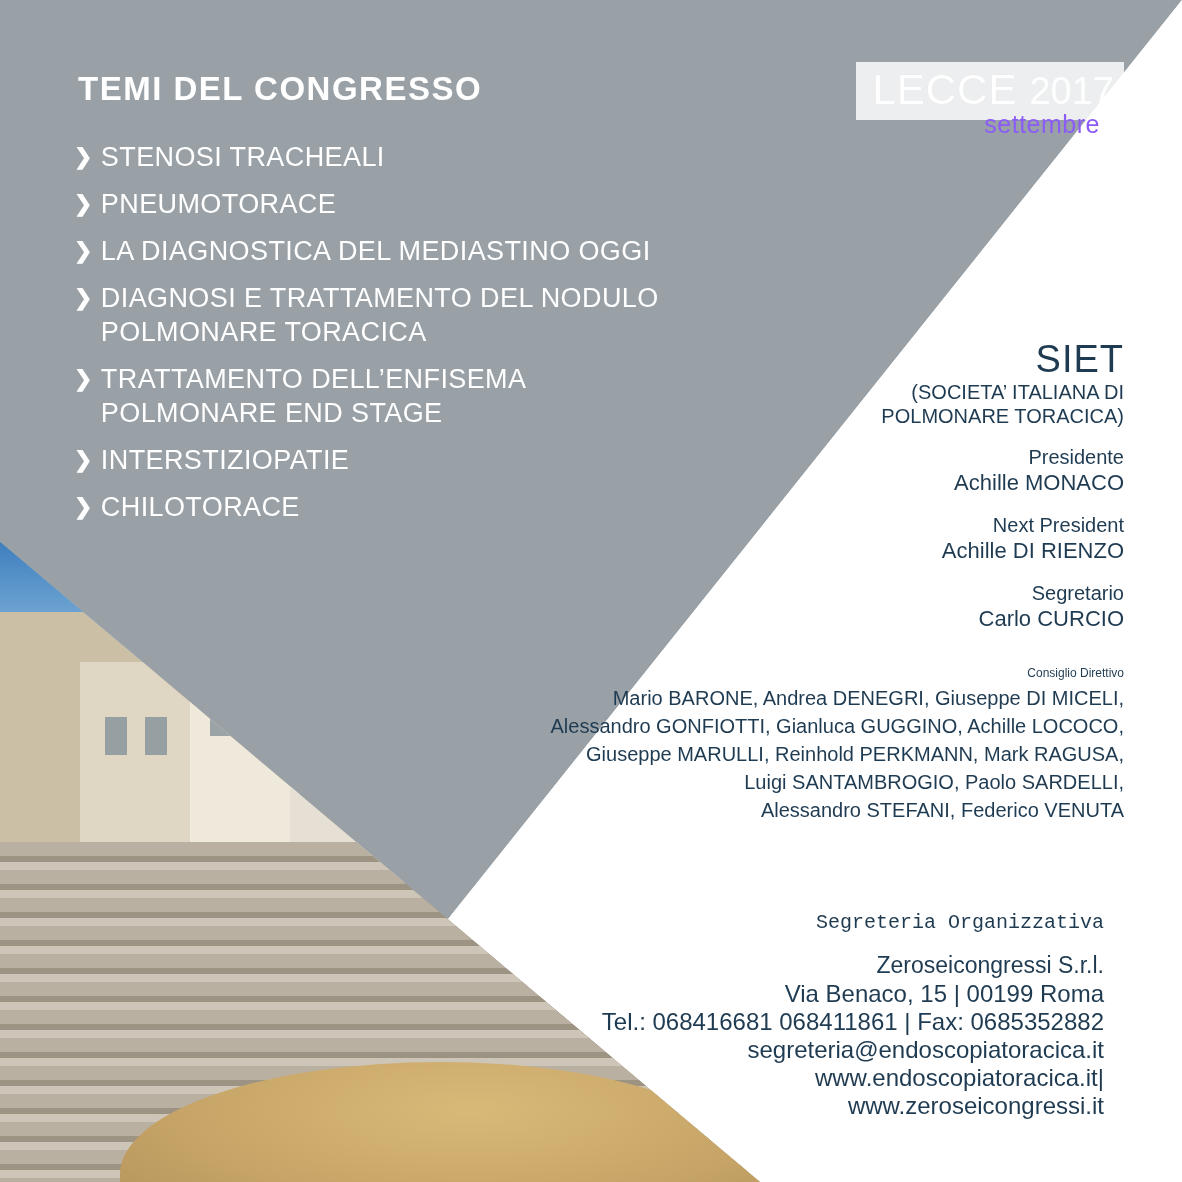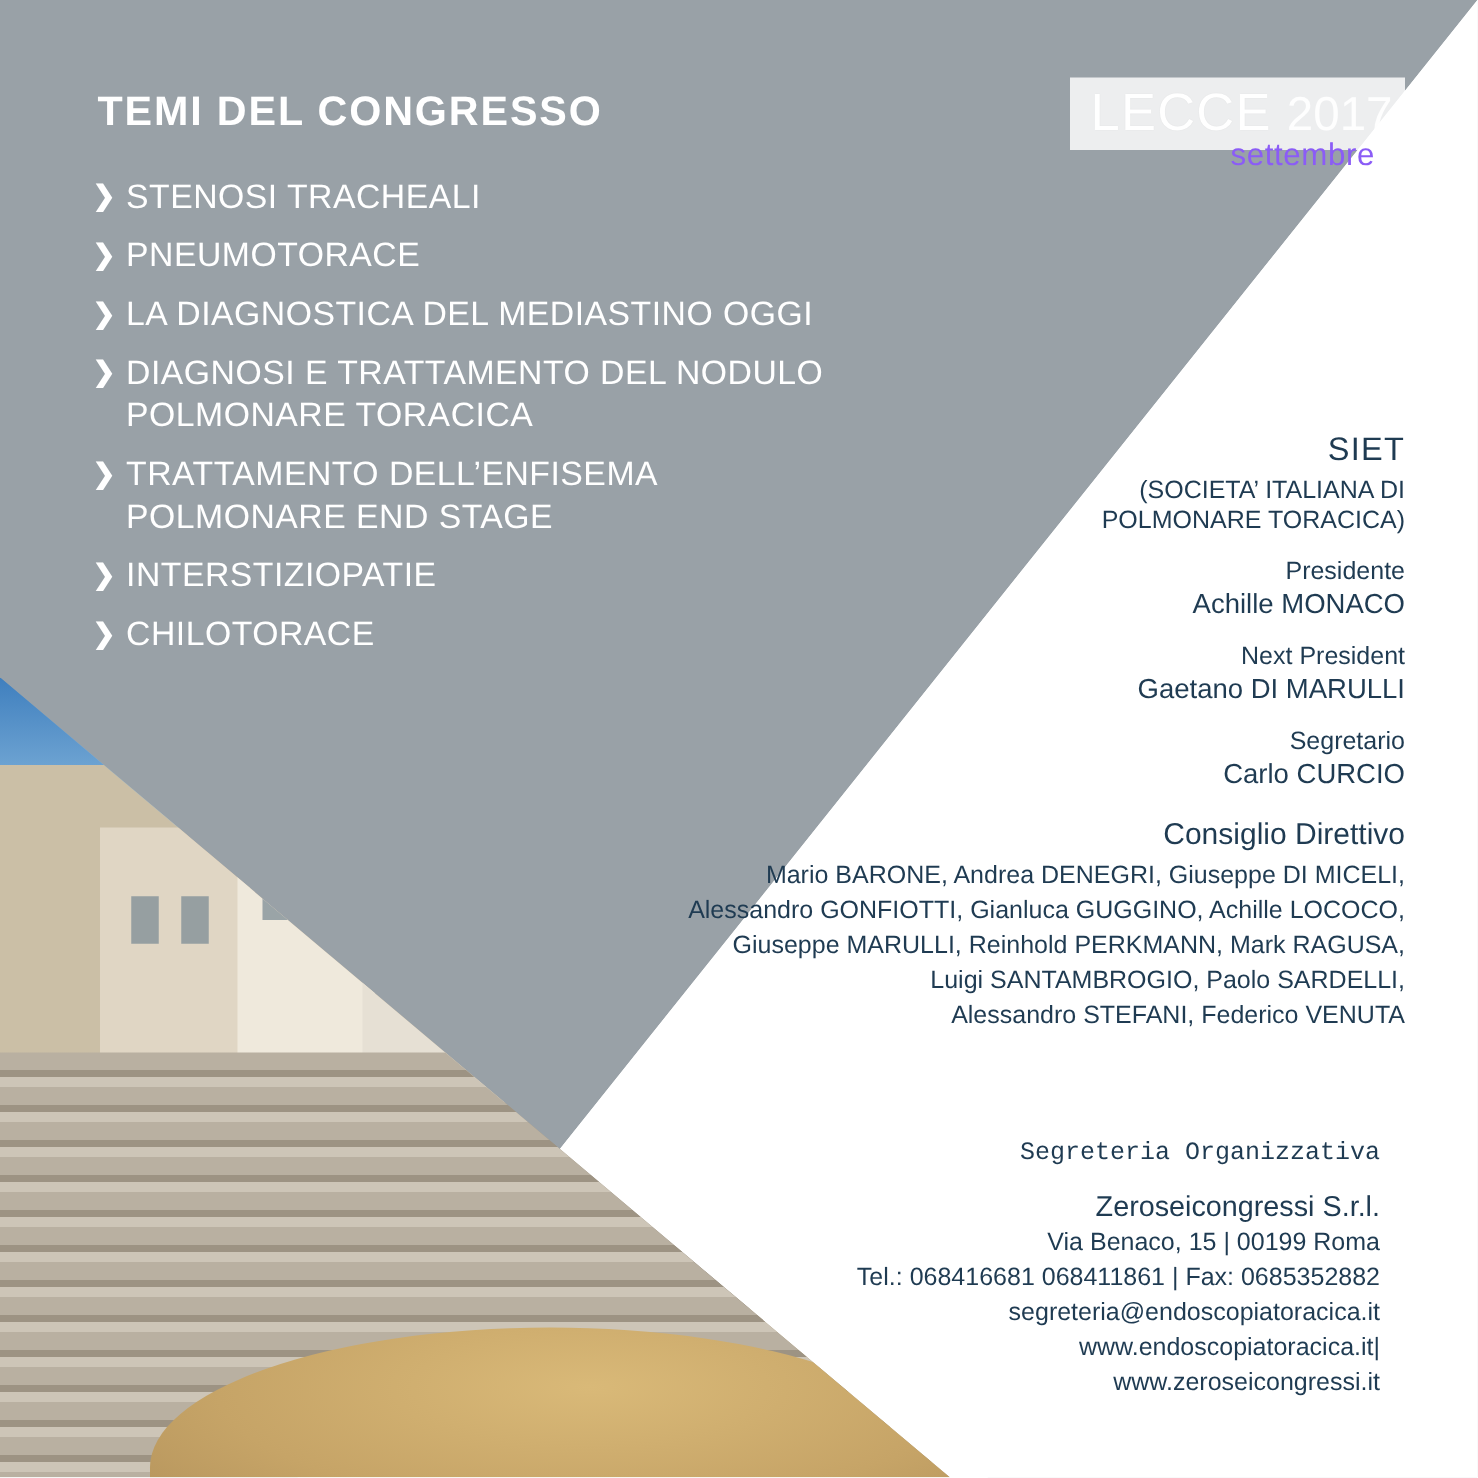--- a/index.html
+++ b/index.html
@@ -131,36 +131,36 @@
     color:#8b5cf6;font-size:25px;letter-spacing:.5px;
   }
 
   
   .siet{
     position:absolute;right:58px;top:338px;
     width:620px;
     text-align:right;
     color:#1f3b52;
   }
-  .siet .name{font-size:26px;letter-spacing:1px;line-height:42px;}
+  .siet .name{font-size:38px;letter-spacing:1px;line-height:42px;}
   .siet .sub{font-size:20px;line-height:24px;}
   .role{margin-top:16px;font-size:20px;line-height:26px;}
   .role .label{display:block;}
   .role .person{display:block;font-size:22px;}
-  .board-title{margin-top:22px;font-size:24px;}
+  .board-title{margin-top:34px;font-size:12px;}
   .board-names{font-size:20px;line-height:28px;margin-top:4px;text-align:right;}
 
   
   .secretariat{
     position:absolute;right:78px;bottom:62px;
     width:620px;text-align:right;color:#1f3b52;
   }
   .secretariat .head{font-size:20px;margin-bottom:16px;font-family:Liberation Mono, monospace;}
   .secretariat .org{font-size:23px;line-height:30px;}
-  .secretariat .line{font-size:20px;line-height:28px;}
+  .secretariat .line{font-size:24px;line-height:28px;}
 </style>
 </head>
 <body>
 
 <div class="poster">
 
   <div class="grey-main"></div>
   <div class="grey-right"></div>
   <div class="white-wedge"></div>
 
@@ -228,21 +228,21 @@
     <div class="name">SIET</div>
     <div class="sub">(SOCIETA’ ITALIANA DI</div>
     <div class="sub">POLMONARE TORACICA)</div>
 
     <div class="role">
       <span class="label">Presidente</span>
       <span class="person">Achille MONACO</span>
     </div>
     <div class="role">
       <span class="label">Next President</span>
-      <span class="person">Gaetano DI MARULLI</span>
+      <span class="person">Achille DI RIENZO</span>
     </div>
     <div class="role">
       <span class="label">Segretario</span>
       <span class="person">Carlo CURCIO</span>
     </div>
 
     <div class="board-title">Consiglio Direttivo</div>
     <div class="board-names">
       <div>Mario BARONE, Andrea DENEGRI, Giuseppe DI MICELI,</div>
       <div>Alessandro GONFIOTTI,  Gianluca GUGGINO, Achille LOCOCO,</div>

